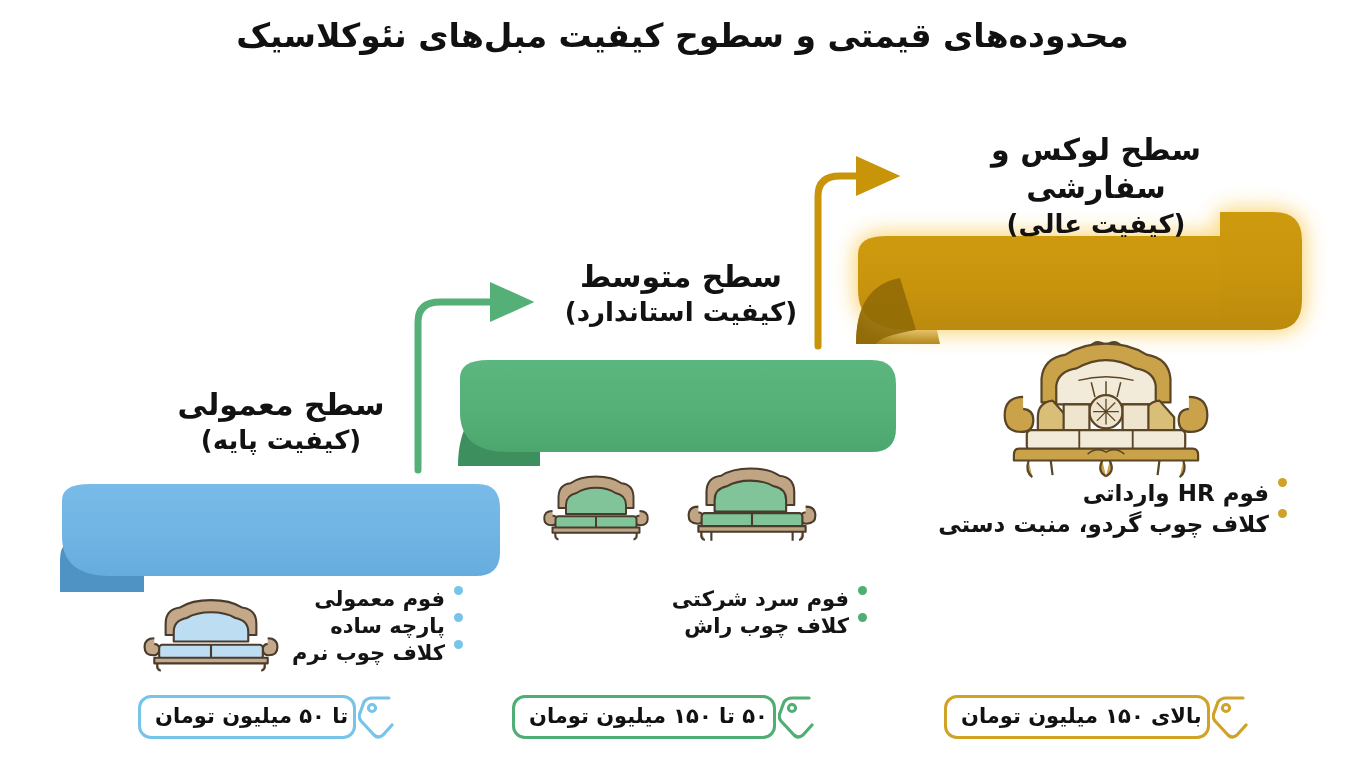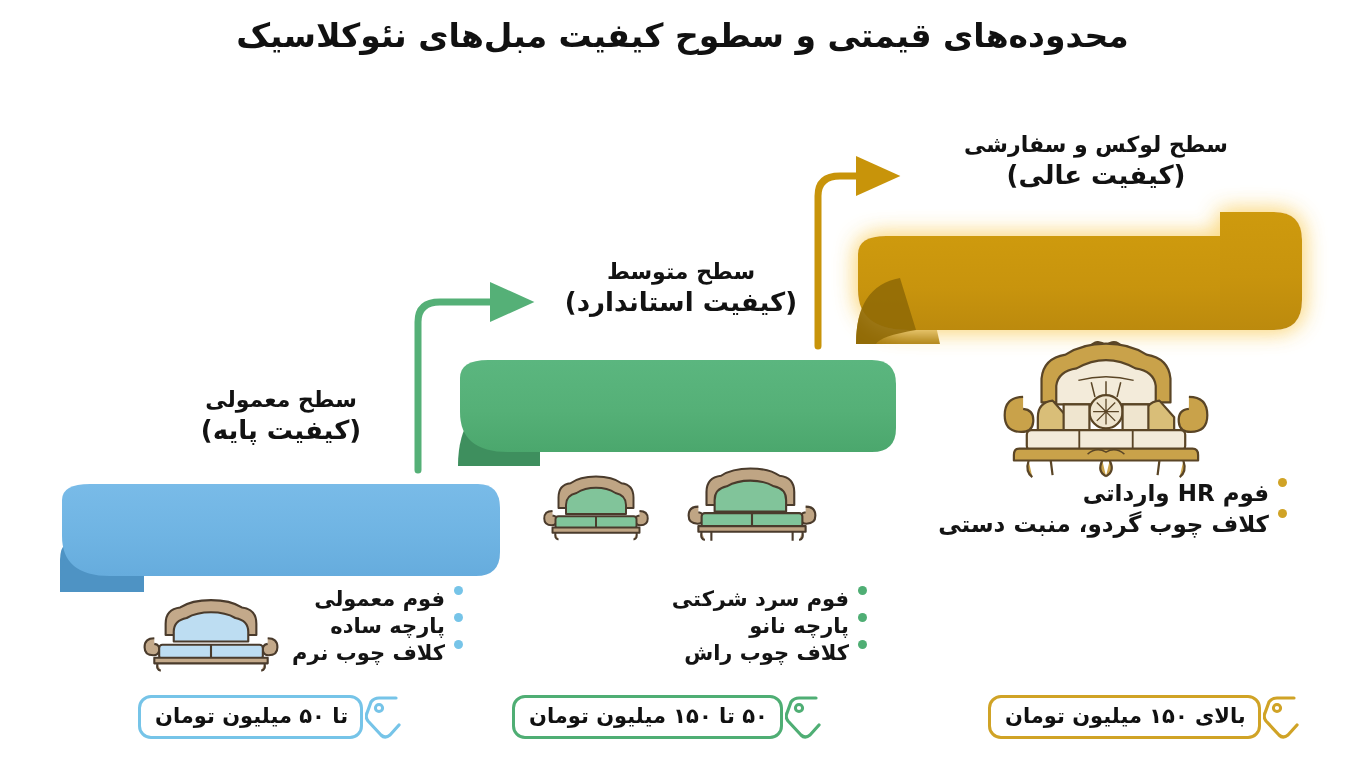--- a/index.html
+++ b/index.html
@@ -48,21 +48,21 @@
 
   
   .level-head {
     position: absolute;
     text-align: center;
     direction: rtl;
     color: #121212;
     font-weight: 700;
     line-height: 1.28;
   }
-  .level-head .l1 { display: block; font-size: 22px; }
+  .level-head .l1 { display: block; font-size: 30px; }
   .level-head .l2 { display: block; font-size: 26px; }
 
   #head-economy { left: 148px; top: 386px; width: 266px; }
   #head-medium  { left: 548px; top: 258px; width: 266px; }
   #head-luxury  { left: 928px; top: 131px; width: 336px; }
 
   
   .features {
     position: absolute;
     direction: rtl;
@@ -106,37 +106,37 @@
   }
   .price-tag .pill {
     height: 44px;
     box-sizing: border-box;
     border-width: 3px;
     border-style: solid;
     border-radius: 13px;
     display: flex;
     align-items: center;
     justify-content: center;
-    padding: 0 12px 2px 14px;
+    padding: 0 5px 2px 14px;
     font-size: 21px;
     font-weight: 700;
     color: #111111;
     background: #ffffff;
     white-space: nowrap;
   }
   .price-tag .tag-icon {
     margin-right: -4px;
     margin-left: 2px;
     flex: 0 0 auto;
     display: block;
   }
 
   #tag-economy { left: 138px; top: 694px; }
   #tag-medium  { left: 512px; top: 694px; }
-  #tag-luxury  { left: 944px; top: 694px; margin-left: 44px; }
+  #tag-luxury  { left: 944px; top: 694px; }
 
   
   .sofa { position: absolute; }
   #sofa-economy { left: 130px; top: 596px; width: 162px; height: 78px; }
   #sofa-medium-1 { left: 535px; top: 472px; width: 122px; height: 72px; }
   #sofa-medium-2 { left: 678px; top: 466px; width: 148px; height: 78px; }
   #sofa-luxury   { left: 986px; top: 338px; width: 240px; height: 140px; }
 </style>
 </head>
 <body>
@@ -241,24 +241,20 @@
     </div>
   </div>
 
   <div class="features" id="feats-medium">
     <div class="feat">
       <span class="dot"></span>
       <span class="txt">فوم سرد شرکتی</span>
     </div>
     <div class="feat">
       <span class="dot"></span>
-      <span class="txt">پارچه نانو</span>
-    </div>
-    <div class="feat">
-      <span class="dot"></span>
       <span class="txt">کلاف چوب راش</span>
     </div>
   </div>
 
   <div class="features" id="feats-luxury">
     <div class="feat">
       <span class="dot"></span>
       <span class="txt">فوم HR وارداتی</span>
     </div>
     <div class="feat">

